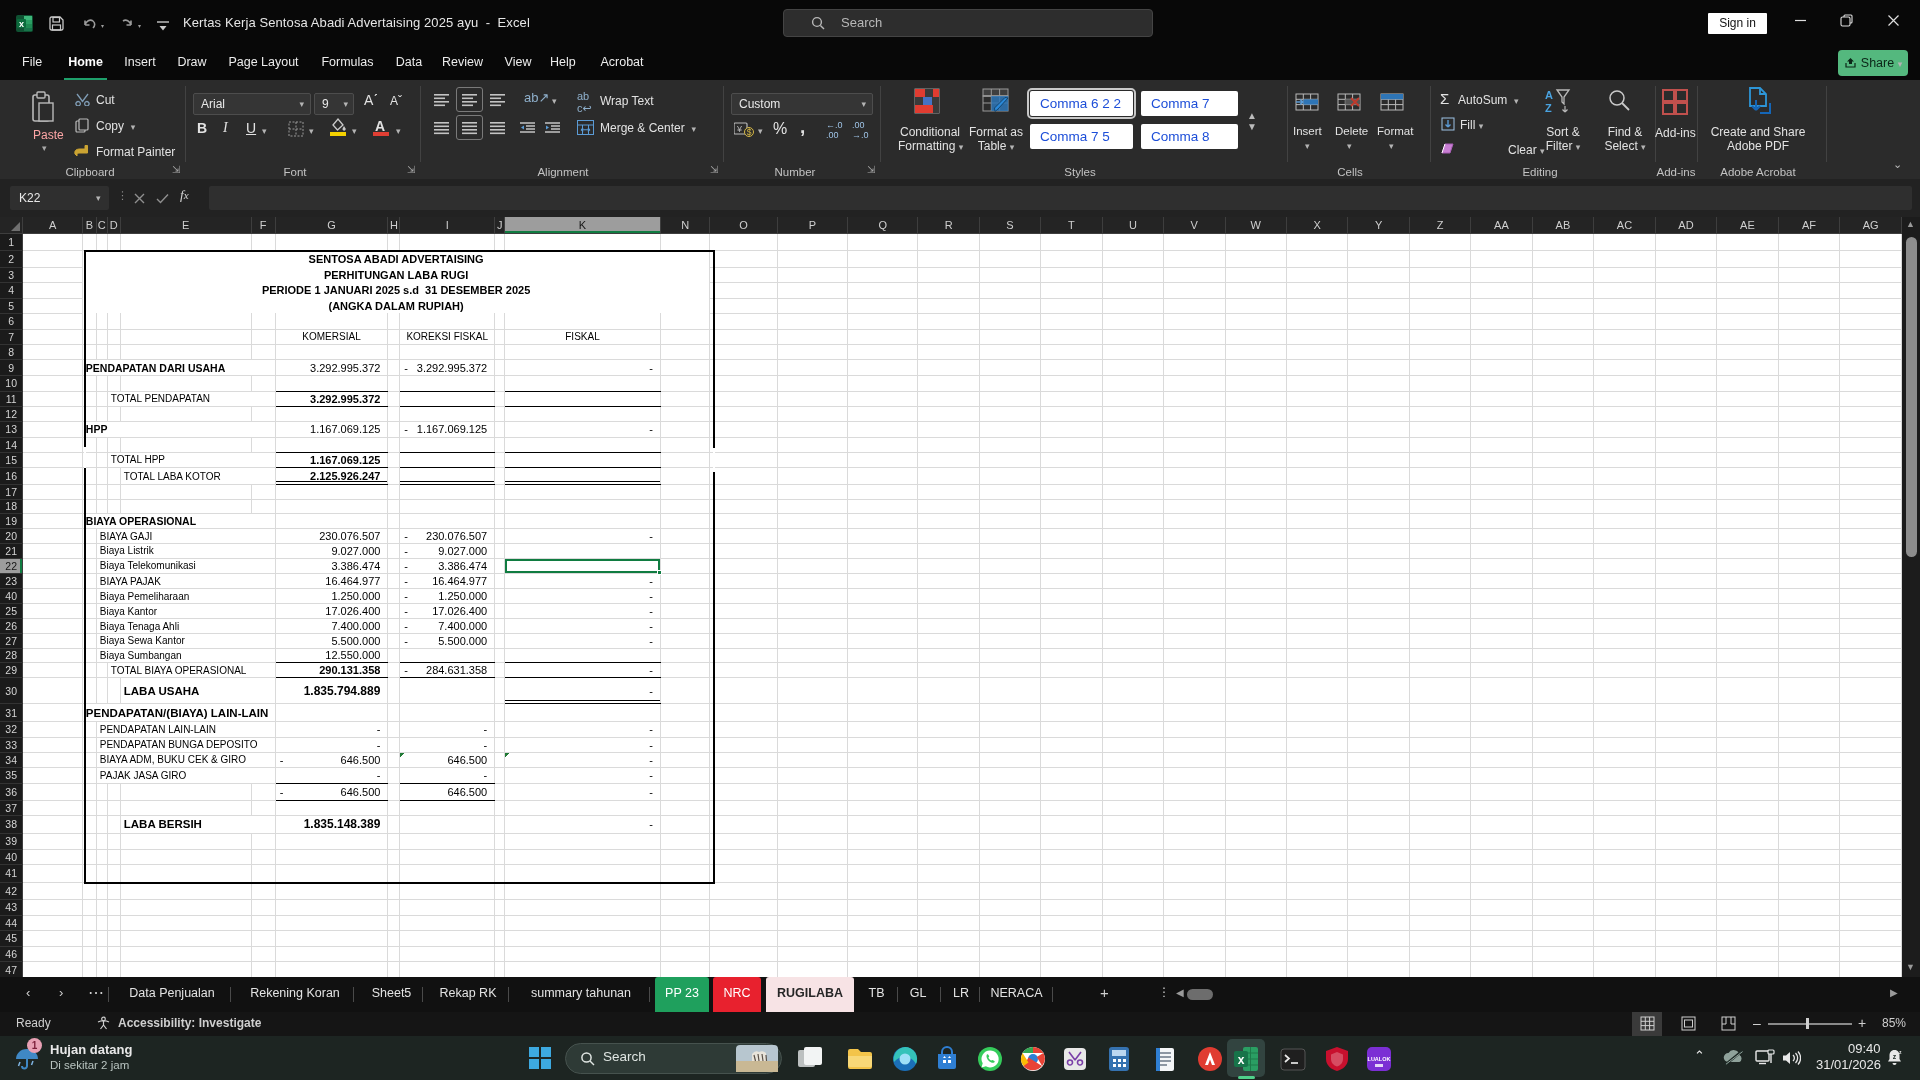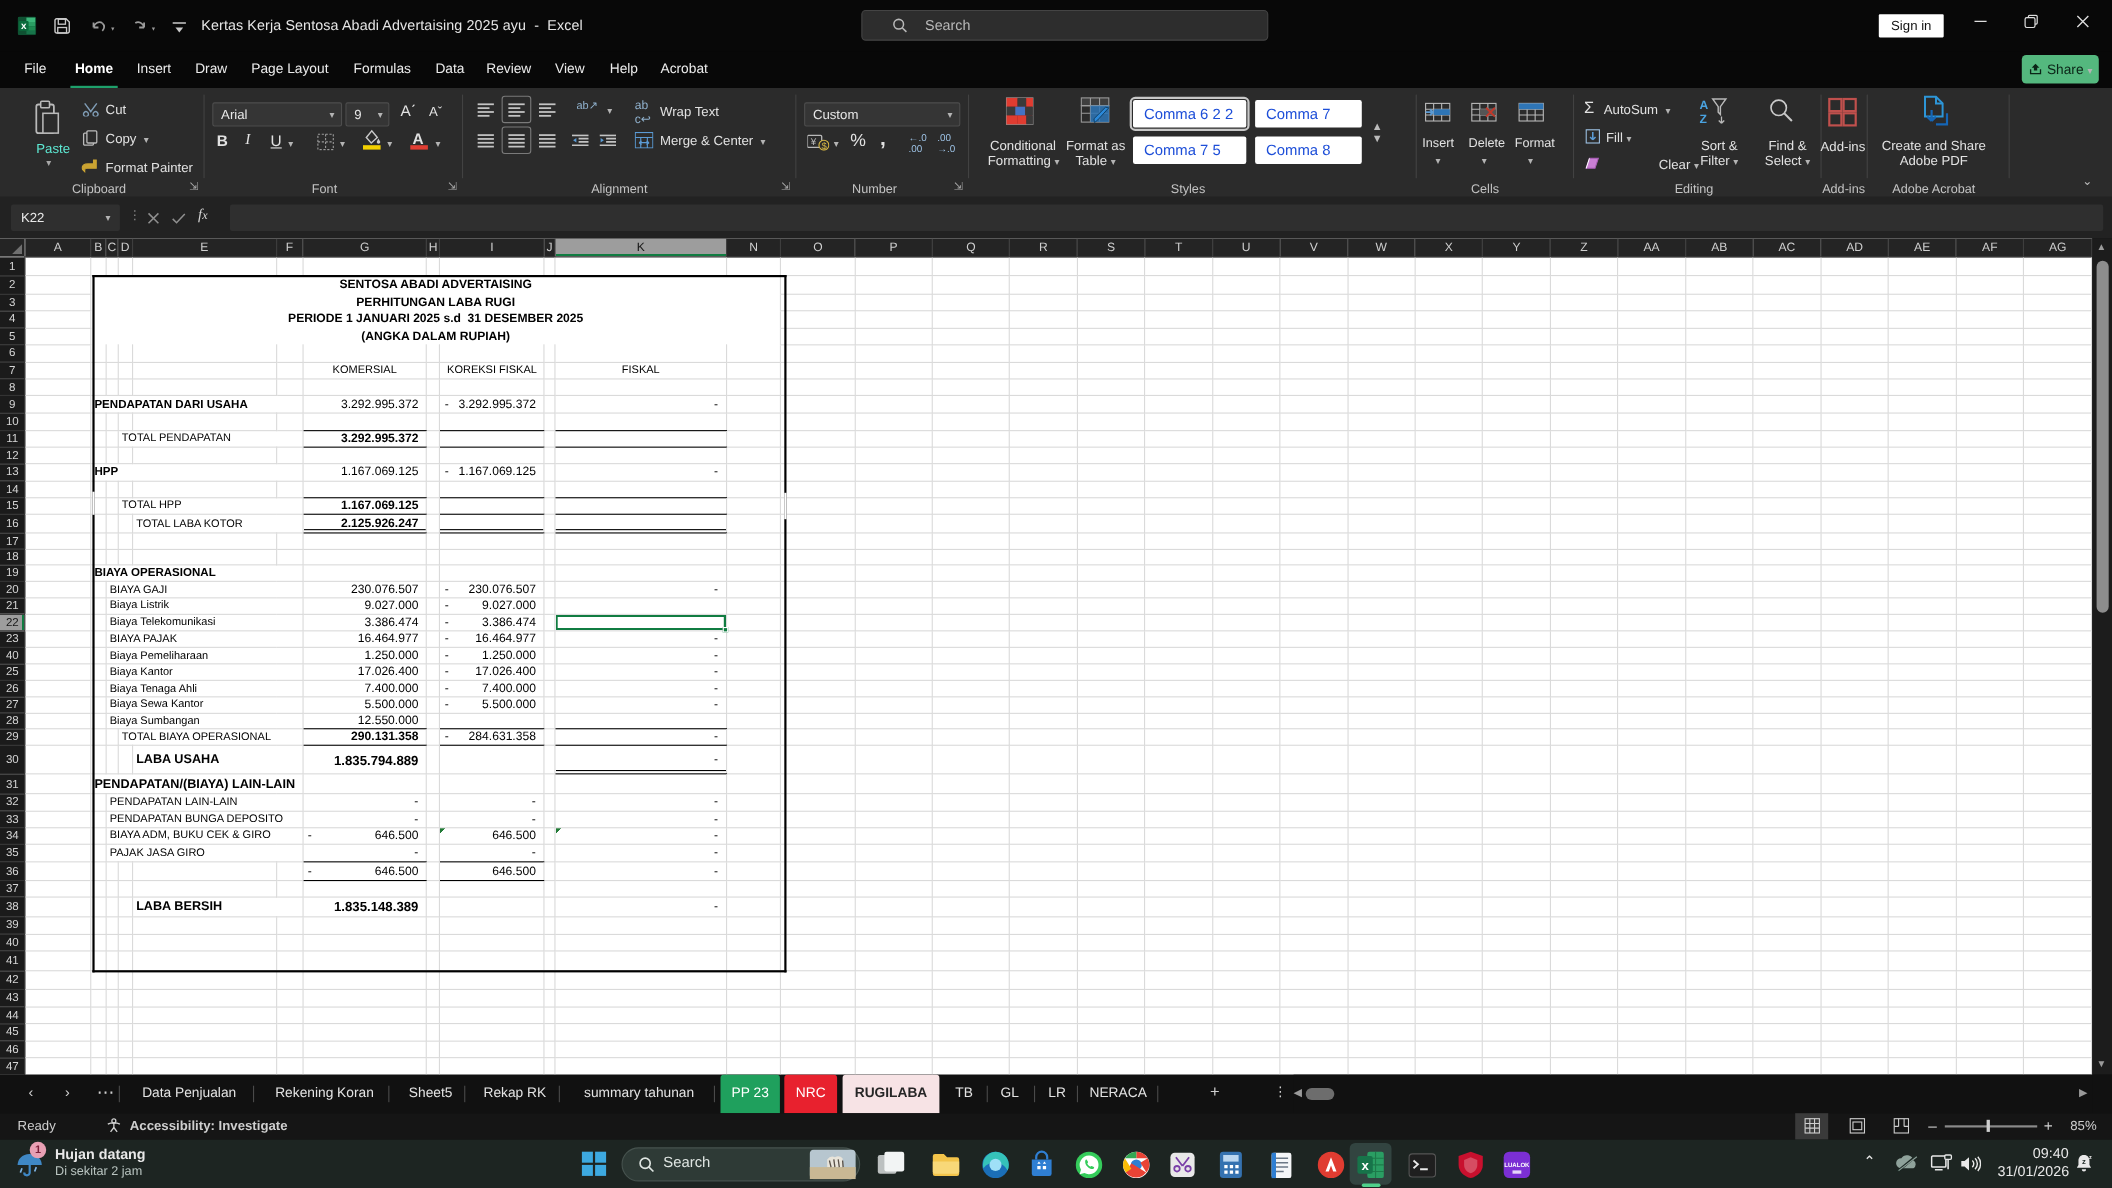--- a/index.html
+++ b/index.html
@@ -138,21 +138,21 @@
 <div id="mbar">
       <span class="mtab" style="left:22px;width:20px;text-align:center">File</span>
       <span class="mtab act" style="left:64px;width:43px;text-align:center">Home</span>
       <span class="mtab" style="left:122px;width:36px;text-align:center">Insert</span>
       <span class="mtab" style="left:175px;width:34px;text-align:center">Draw</span>
       <span class="mtab" style="left:226px;width:75px;text-align:center">Page Layout</span>
       <span class="mtab" style="left:318px;width:59px;text-align:center">Formulas</span>
       <span class="mtab" style="left:394px;width:30px;text-align:center">Data</span>
       <span class="mtab" style="left:441px;width:43px;text-align:center">Review</span>
       <span class="mtab" style="left:503px;width:30px;text-align:center">View</span>
-      <span class="mtab" style="left:550px;width:30px;text-align:right">Help</span>
+      <span class="mtab" style="left:550px;width:30px;text-align:left">Help</span>
       <span class="mtab" style="left:597px;width:50px;text-align:center">Acrobat</span>
       <span id="share"><svg width="13" height="12" viewBox="0 0 13 12" style="position:relative;top:2px;margin-right:4px">
           <path d="M6.5 1 L10 4.5 L8 4.5 L8 7 L5 7 L5 4.5 L3 4.5 Z" fill="#0b2517"></path>
           <path d="M2 6 V10 H11 V6" fill="none" stroke="#0b2517" stroke-width="1.2"></path>
         </svg>Share <span class="chv">▾</span></span>
     </div>
 <div id="ribbon">
       <div class="sep" style="left:185px"></div>
       <div class="sep" style="left:420px"></div>
       <div class="sep" style="left:723px"></div>
@@ -160,21 +160,21 @@
       <div class="sep" style="left:1287px"></div>
       <div class="sep" style="left:1430px"></div>
       <div class="sep" style="left:1655px"></div>
       <div class="sep" style="left:1697px"></div>
       <div class="sep" style="left:1826px"></div>
       <svg width="30" height="34" viewBox="0 0 30 34" style="position:absolute;left:26px;top:11px">
 <rect x="7" y="4" width="16" height="26" rx="2" fill="none" stroke="#b9b9b9" stroke-width="1.6"></rect>
 <rect x="11" y="1" width="8" height="6" rx="1" fill="#2b2b2b" stroke="#b9b9b9" stroke-width="1.4"></rect>
 <rect x="13" y="12" width="14" height="18" fill="#2b2b2b" stroke="#b9b9b9" stroke-width="1.4"></rect>
       </svg>
-      <span class="rtx" style="left:33px;top:48px;color:#5eead4">Paste</span>
+      <span class="rtx" style="left:33px;top:48px;color:#fca5a5">Paste</span>
       <span class="rtx" style="left:42px;top:63px;color:#a8a8a8;font-size:9px">▾</span>
       <svg width="15" height="13" viewBox="0 0 15 13" style="position:absolute;left:75px;top:13px">
         <path d="M2 1 L8 9 M13 1 L7 9 M4.5 9 A2.2 2.2 0 1 0 4.5 12.5 A2.2 2.2 0 0 0 4.5 9 M10.5 9 A2.2 2.2 0 1 1 10.5 12.5 A2.2 2.2 0 0 1 10.5 9" fill="none" stroke="#7f9cb5" stroke-width="1.3"></path>
       </svg>
       <span class="rtx" style="left:96px;top:13px">Cut</span>
       <svg width="14" height="15" viewBox="0 0 14 15" style="position:absolute;left:75px;top:38px">
         <rect x="1" y="3" width="9" height="11" rx="1" fill="#2b2b2b" stroke="#bbb" stroke-width="1.2"></rect>
         <rect x="4" y="1" width="9" height="11" rx="1" fill="#2b2b2b" stroke="#bbb" stroke-width="1.2"></rect>
       </svg>
       <span class="rtx" style="left:96px;top:39px">Copy&nbsp; <span class="chv">▾</span></span>
@@ -239,21 +239,21 @@
         <rect x="0" y="12.5" width="15" height="1.6" fill="#c3c3c3"></rect>
       </svg>
       <svg width="16" height="15" viewBox="0 0 16 15" style="position:absolute;left:490px;top:40px">
         <rect x="0" y="2" width="15" height="1.6" fill="#c3c3c3"></rect>
         <rect x="0" y="5.5" width="15" height="1.6" fill="#c3c3c3"></rect>
         <rect x="0" y="9" width="15" height="1.6" fill="#c3c3c3"></rect>
         <rect x="0" y="12.5" width="15" height="1.6" fill="#c3c3c3"></rect>
       </svg>
       <span style="position:absolute;left:456px;top:7px;width:27px;height:25px;border:1px solid #7a7a7a;border-radius:3px"></span>
       <span style="position:absolute;left:456px;top:35px;width:27px;height:25px;border:1px solid #7a7a7a;border-radius:3px"></span>
-      <span class="rtx" style="left:524px;top:10px;font-size:10px;color:#8fb0cc">ab↗</span>
+      <span class="rtx" style="left:524px;top:10px;font-size:13px;color:#8fb0cc">ab↗</span>
       <span class="chv" style="position:absolute;left:552px;top:16px">▾</span>
       <svg width="16" height="13" viewBox="0 0 16 13" style="position:absolute;left:520px;top:42px">
         <path d="M0 1 H15 M6 4 H15 M6 7 H15 M0 10 H15" stroke="#c3c3c3" stroke-width="1.5"></path>
         <path d="M4 3.5 L1 5.5 L4 7.5" fill="#5b9bd5"></path>
       </svg>
       <svg width="16" height="13" viewBox="0 0 16 13" style="position:absolute;left:545px;top:42px">
         <path d="M0 1 H15 M6 4 H15 M6 7 H15 M0 10 H15" stroke="#c3c3c3" stroke-width="1.5"></path>
         <path d="M1 3.5 L4 5.5 L1 7.5" fill="#5b9bd5"></path>
       </svg>
       <span class="rtx" style="left:577px;top:10px;color:#8fb0cc;font-size:11px">ab<br>c↩</span>

